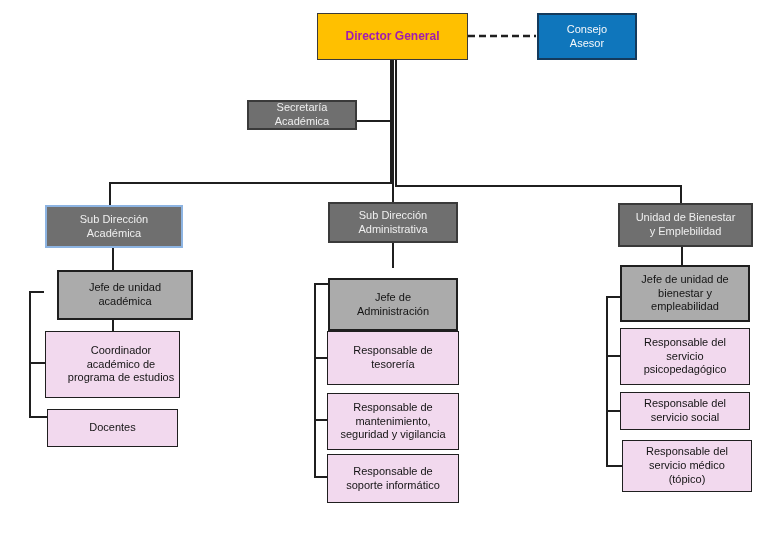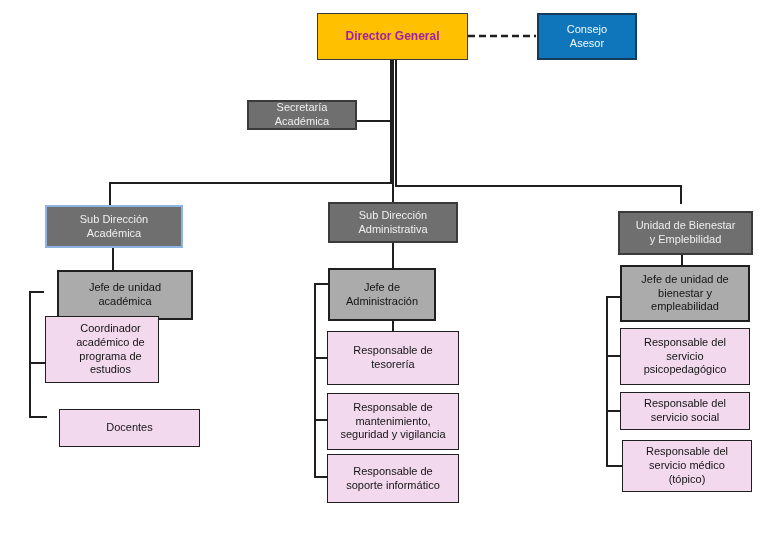--- a/index.html
+++ b/index.html
@@ -85,33 +85,33 @@
 
   <div class="node dark" style="left:247px;top:100px;width:110px;height:30px;">Secretaría
 Académica</div>
 
   <div class="node dark selected" style="left:45px;top:205px;width:138px;height:43px;">Sub Dirección
 Académica</div>
 
   <div class="node dark" style="left:328px;top:202px;width:130px;height:41px;">Sub Dirección
 Administrativa</div>
 
-  <div class="node dark" style="left:618px;top:203px;width:135px;height:44px;margin-top:8px;">Unidad de Bienestar
+  <div class="node dark" style="left:618px;top:203px;width:135px;height:44px;">Unidad de Bienestar
 y Emplebilidad</div>
 
   <div class="node light" style="left:44px;top:270px;width:136px;height:50px;margin-left:13px;">Jefe de unidad
 académica</div>
 
-  <div class="node pink" style="left:45px;top:316px;width:114px;height:67px;padding-left:21px;">Coordinador
+  <div class="node pink" style="left:45px;top:331px;width:135px;height:67px;padding-left:21px;">Coordinador
 académico de
 programa de estudios</div>
 
-  <div class="node pink" style="left:47px;top:409px;width:141px;height:38px;margin-left:12px;">Docentes</div>
+  <div class="node pink" style="left:47px;top:409px;width:131px;height:38px;">Docentes</div>
 
-  <div class="node light" style="left:328px;top:268px;width:108px;height:53px;">Jefe de
+  <div class="node light" style="left:328px;top:278px;width:130px;height:53px;">Jefe de
 Administración</div>
 
   <div class="node pink" style="left:327px;top:331px;width:132px;height:54px;">Responsable de
 tesorería</div>
 
   <div class="node pink" style="left:327px;top:393px;width:132px;height:57px;">Responsable de
 mantenimiento,
 seguridad y vigilancia</div>
 
   <div class="node pink" style="left:327px;top:454px;width:132px;height:49px;">Responsable de

